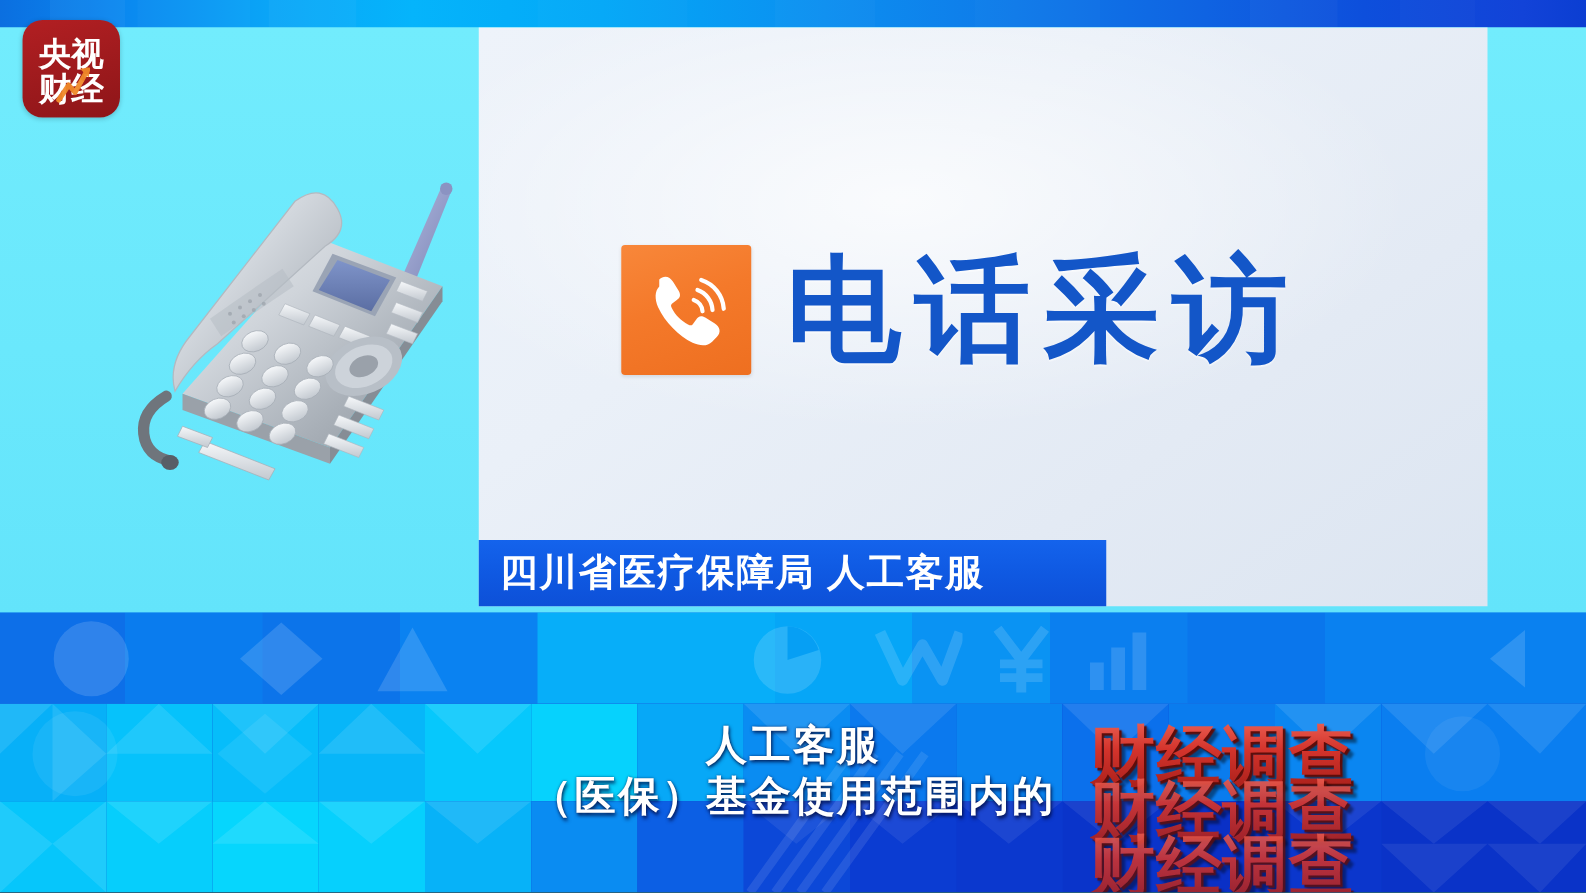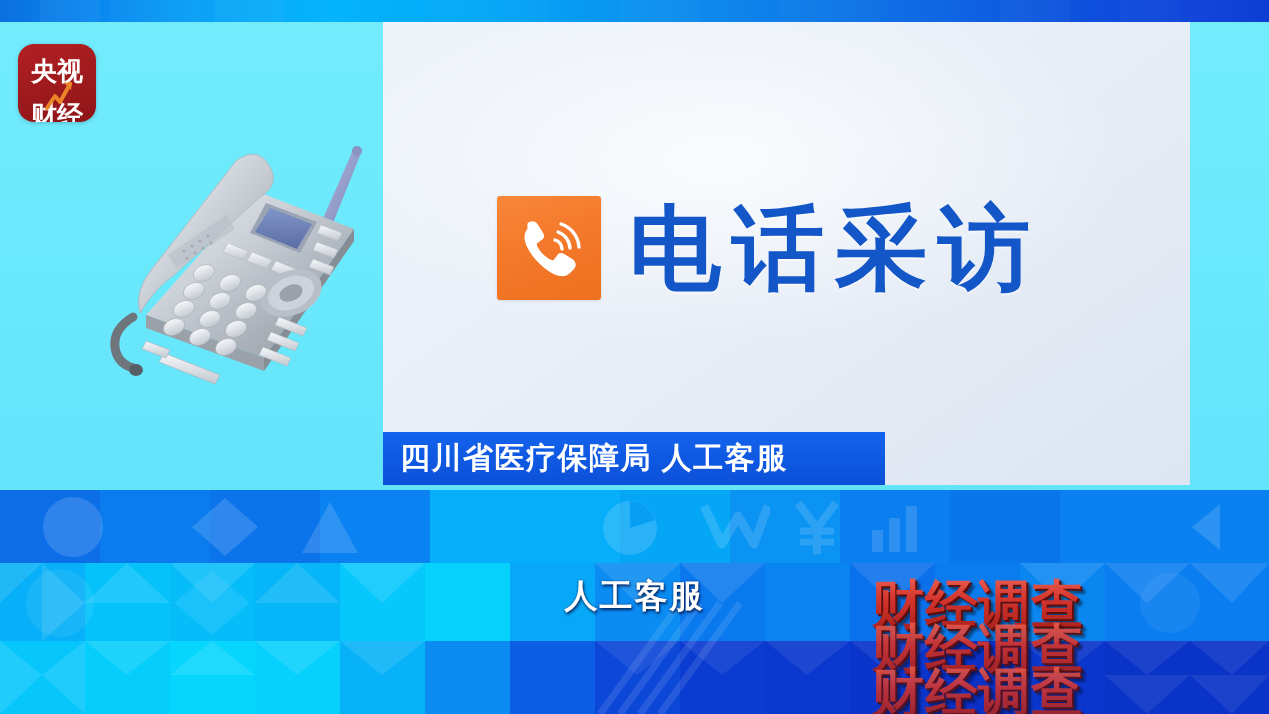--- a/index.html
+++ b/index.html
@@ -179,39 +179,39 @@
     text-shadow: none;
     filter: drop-shadow(2px 2px 0 #5d0d0a) drop-shadow(3px 3px 1px rgba(0,0,0,.45));
   }
   #logo-row-0 { top: 0px;  opacity: 1; }
   #logo-row-1 { top: 44px; opacity: .92; }
   #logo-row-2 { top: 88px; opacity: .88; }
 
   
   #cctv-logo {
     position: absolute;
-    left: 18px; top: 44px;
+    left: 18px; top: 16px;
     width: 78px; height: 78px;
     background: linear-gradient(165deg, #b21f22 0%, #9d1a1d 55%, #8e1518 100%);
     border-radius: 16px;
     box-shadow: 0 1px 4px rgba(0,0,0,.20);
     overflow: hidden;
   }
   .cctv-line {
     position: absolute;
     left: 0; width: 78px;
     text-align: center;
     color: #ffffff;
     font-size: 26px;
     font-weight: bold;
     letter-spacing: 0px;
     line-height: 1;
   }
   #cctv-line-0 { top: 14px; }
-  #cctv-line-1 { top: 42px; margin-top: 16px; }
+  #cctv-line-1 { top: 42px; }
   #cctv-arrow {
     position: absolute;
     left: 26px; top: 36px;
     width: 30px; height: 32px;
     opacity: .95;
   }
 </style>
 </head>
 <body>
 
@@ -469,20 +469,21 @@
 
       <circle cx="60" cy="40" r="34" fill="#ffffff" opacity=".07"></circle>
       <circle cx="1170" cy="40" r="30" fill="#ffffff" opacity=".06"></circle>
 
       <path d="M212,8 L250,40 L212,72 L174,40 Z" fill="#ffffff" opacity=".08"></path>
     </svg>
   </div>
 
   <div id="subtitles">
     <div class="sub-line">人工客服</div>
+    <div class="sub-line">（医保）基金使用范围内的</div>
   </div>
 
   <div id="program-logo">
     <div class="logo-row" id="logo-row-0">财经调查</div>
     <div class="logo-row" id="logo-row-1">财经调查</div>
     <div class="logo-row" id="logo-row-2">财经调查</div>
   </div>
 
   <div id="cctv-logo">
     <div class="cctv-line" id="cctv-line-0">央视</div>

